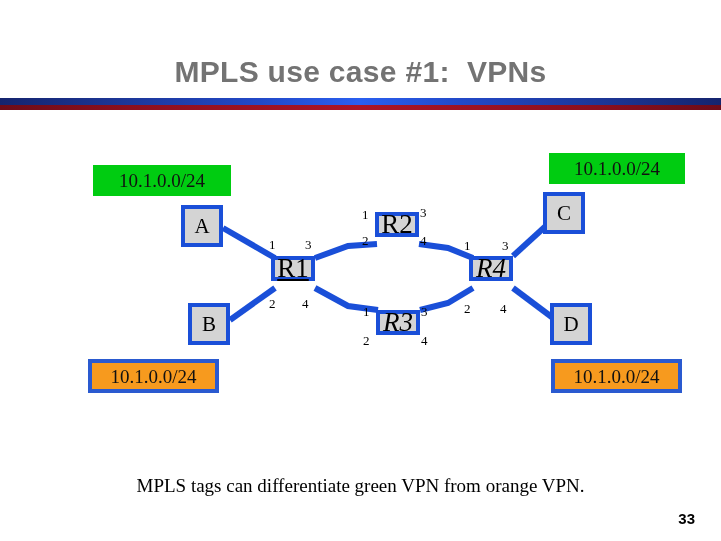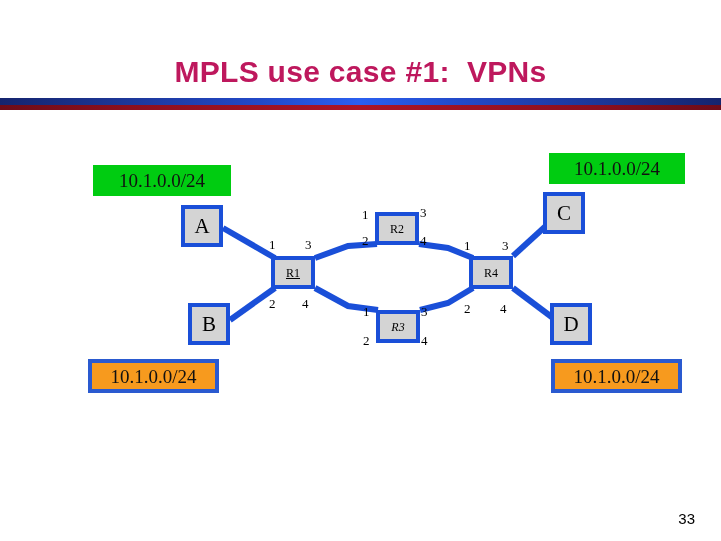--- a/index.html
+++ b/index.html
@@ -19,21 +19,21 @@
   
   #slide-title {
     position: absolute;
     left: 0;
     top: 55px;
     width: 721px;
     text-align: center;
     font-family: "Liberation Sans", sans-serif;
     font-weight: bold;
     font-size: 30px;
-    color: #be185d;
+    color: #737373;
     letter-spacing: 0.3px;
     white-space: pre;
   }
 
   
   #divider {
     position: absolute;
     left: 0;
     top: 98px;
     width: 721px;
@@ -84,22 +84,22 @@
     justify-content: center;
     line-height: 1;
   }
   .host {
     width: 42px;
     height: 42px;
     font-size: 21px;
   }
   .router {
     width: 44px;
-    height: 33px;
-    font-size: 12px;
+    height: 25px;
+    font-size: 27px;
   }
 
   
   .port {
     position: absolute;
     font-family: "Liberation Serif", serif;
     font-size: 13px;
     color: #000000;
     line-height: 1;
     white-space: pre;
@@ -141,21 +141,21 @@
     color: #000000;
     white-space: pre;
   }
 
   
   #page-number {
     position: absolute;
     right: 26px;
     top: 510px;
     font-family: "Liberation Sans", sans-serif;
-    font-weight: normal;
+    font-weight: bold;
     font-size: 15px;
     color: #000000;
   }
 </style>
 </head>
 <body>
 
 <div id="slide">
 
   <div id="slide-title">MPLS use case #1:  VPNs</div>
@@ -197,21 +197,21 @@
     <div class="subnet subnet-orange" style="left:543px; top:359px; width:131px;">10.1.0.0/24</div>
 
     <div class="node host" style="left:173px; top:205px;">A</div>
     <div class="node host" style="left:180px; top:303px;">B</div>
     <div class="node host" style="left:535px; top:192px;">C</div>
     <div class="node host" style="left:542px; top:303px;">D</div>
 
     <div class="node router" style="left:263px; top:256px;text-decoration:underline;">R1</div>
     <div class="node router" style="left:367px; top:212px;">R2</div>
     <div class="node router" style="left:368px; top:310px;font-style:italic;">R3</div>
-    <div class="node router" style="left:461px; top:256px;">R4</div>
+    <div class="node router" style="left:461px; top:256px;font-style:italic;">R4</div>
 
     <div class="port" style="left:261px; top:238px;">1</div>
     <div class="port" style="left:297px; top:238px;">3</div>
     <div class="port" style="left:261px; top:297px;">2</div>
     <div class="port" style="left:294px; top:297px;">4</div>
 
     <div class="port" style="left:354px; top:208px;">1</div>
     <div class="port" style="left:412px; top:206px;">3</div>
     <div class="port" style="left:354px; top:234px;">2</div>
     <div class="port" style="left:412px; top:234px;">4</div>
@@ -221,16 +221,17 @@
     <div class="port" style="left:355px; top:334px;">2</div>
     <div class="port" style="left:413px; top:334px;">4</div>
 
     <div class="port" style="left:456px; top:239px;">1</div>
     <div class="port" style="left:494px; top:239px;">3</div>
     <div class="port" style="left:456px; top:302px;">2</div>
     <div class="port" style="left:492px; top:302px;">4</div>
 
   </div>
 
+  <div id="caption">MPLS tags can differentiate green VPN from orange VPN.</div>
 
   <div id="page-number">33</div>
 
 </div>
 
 </body></html>

